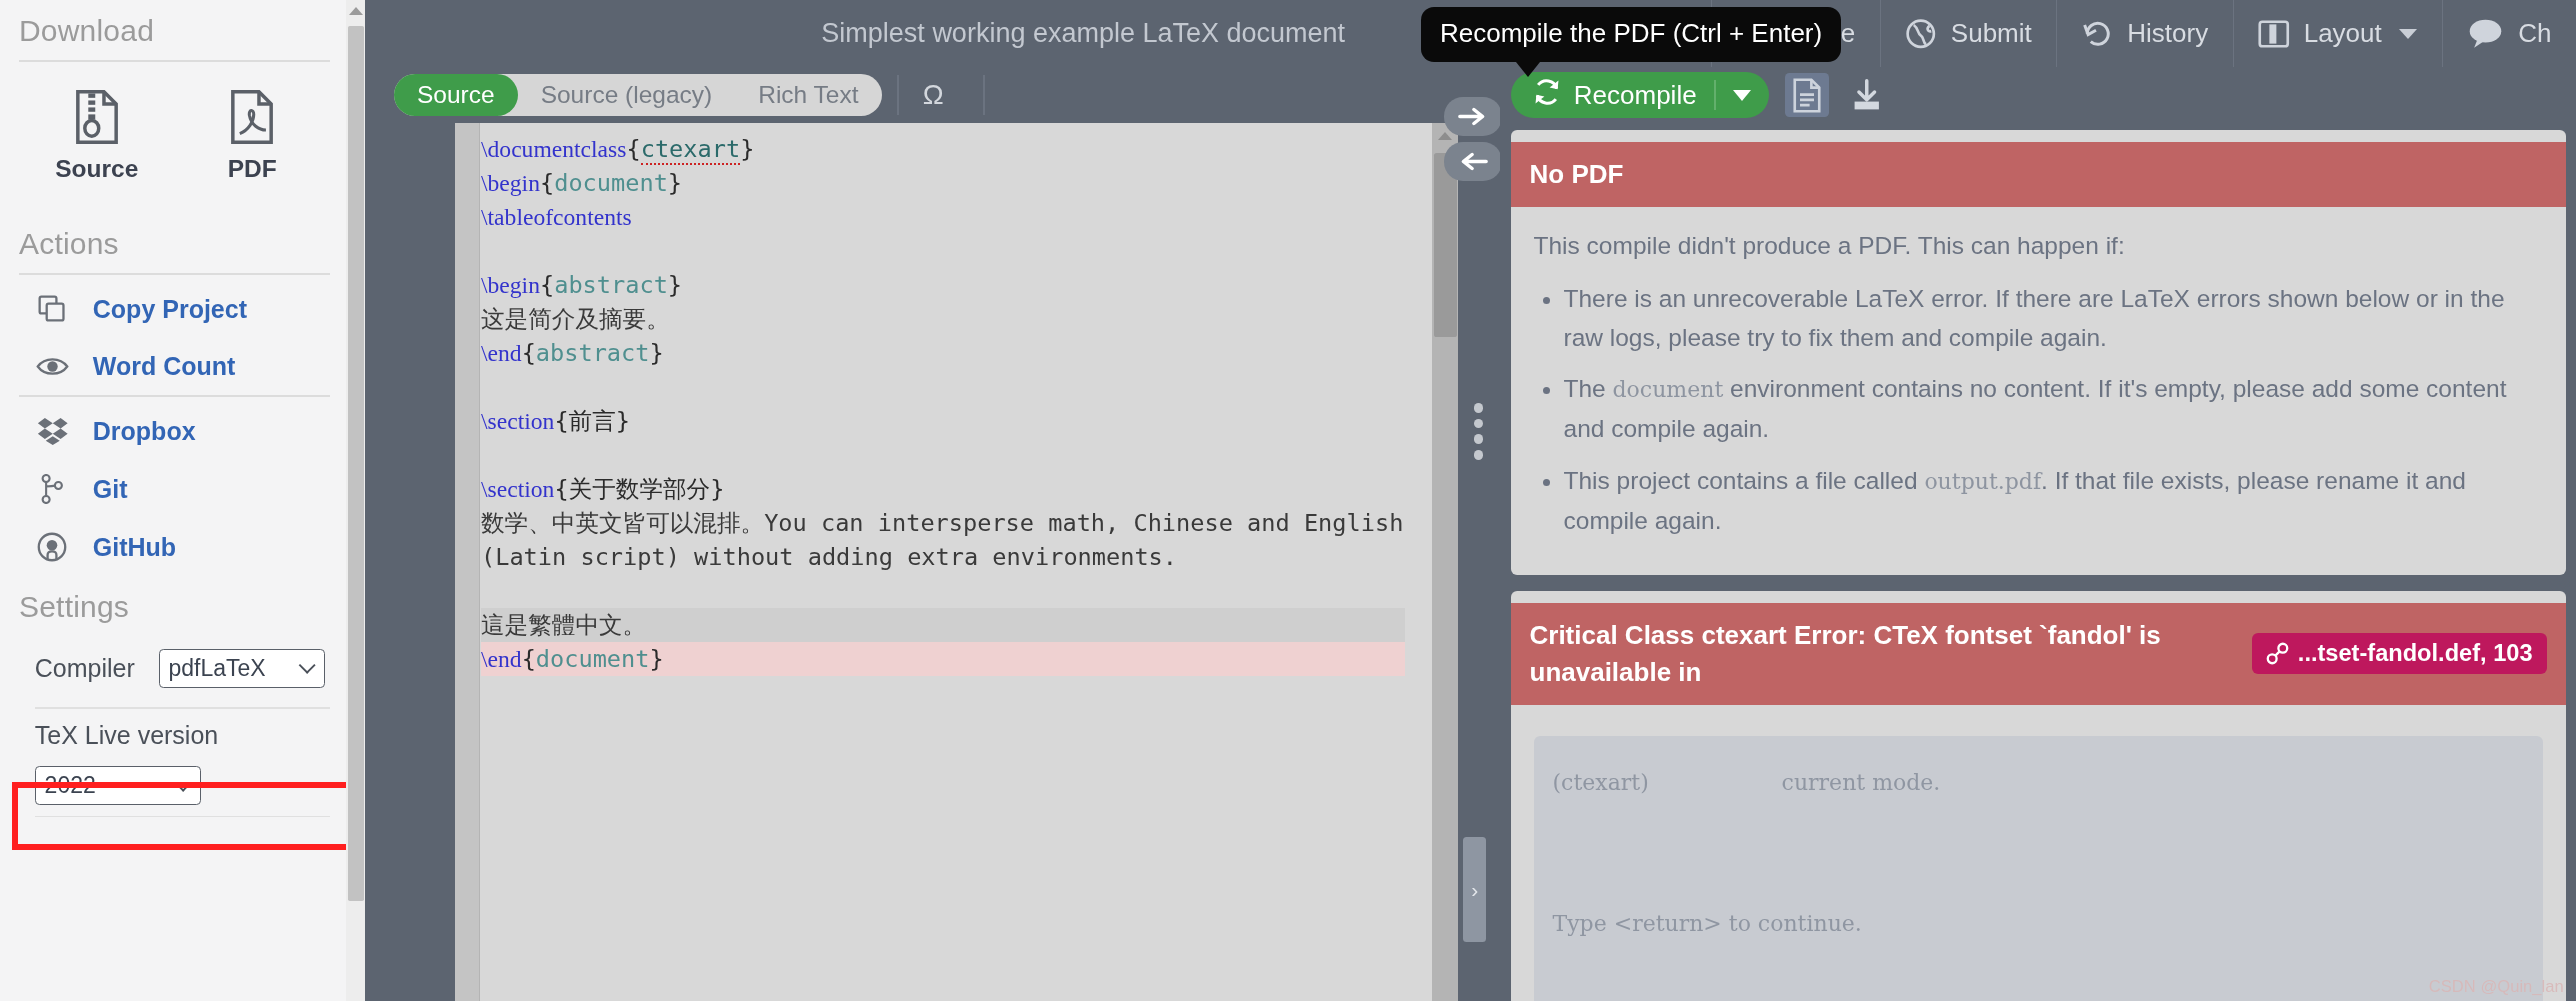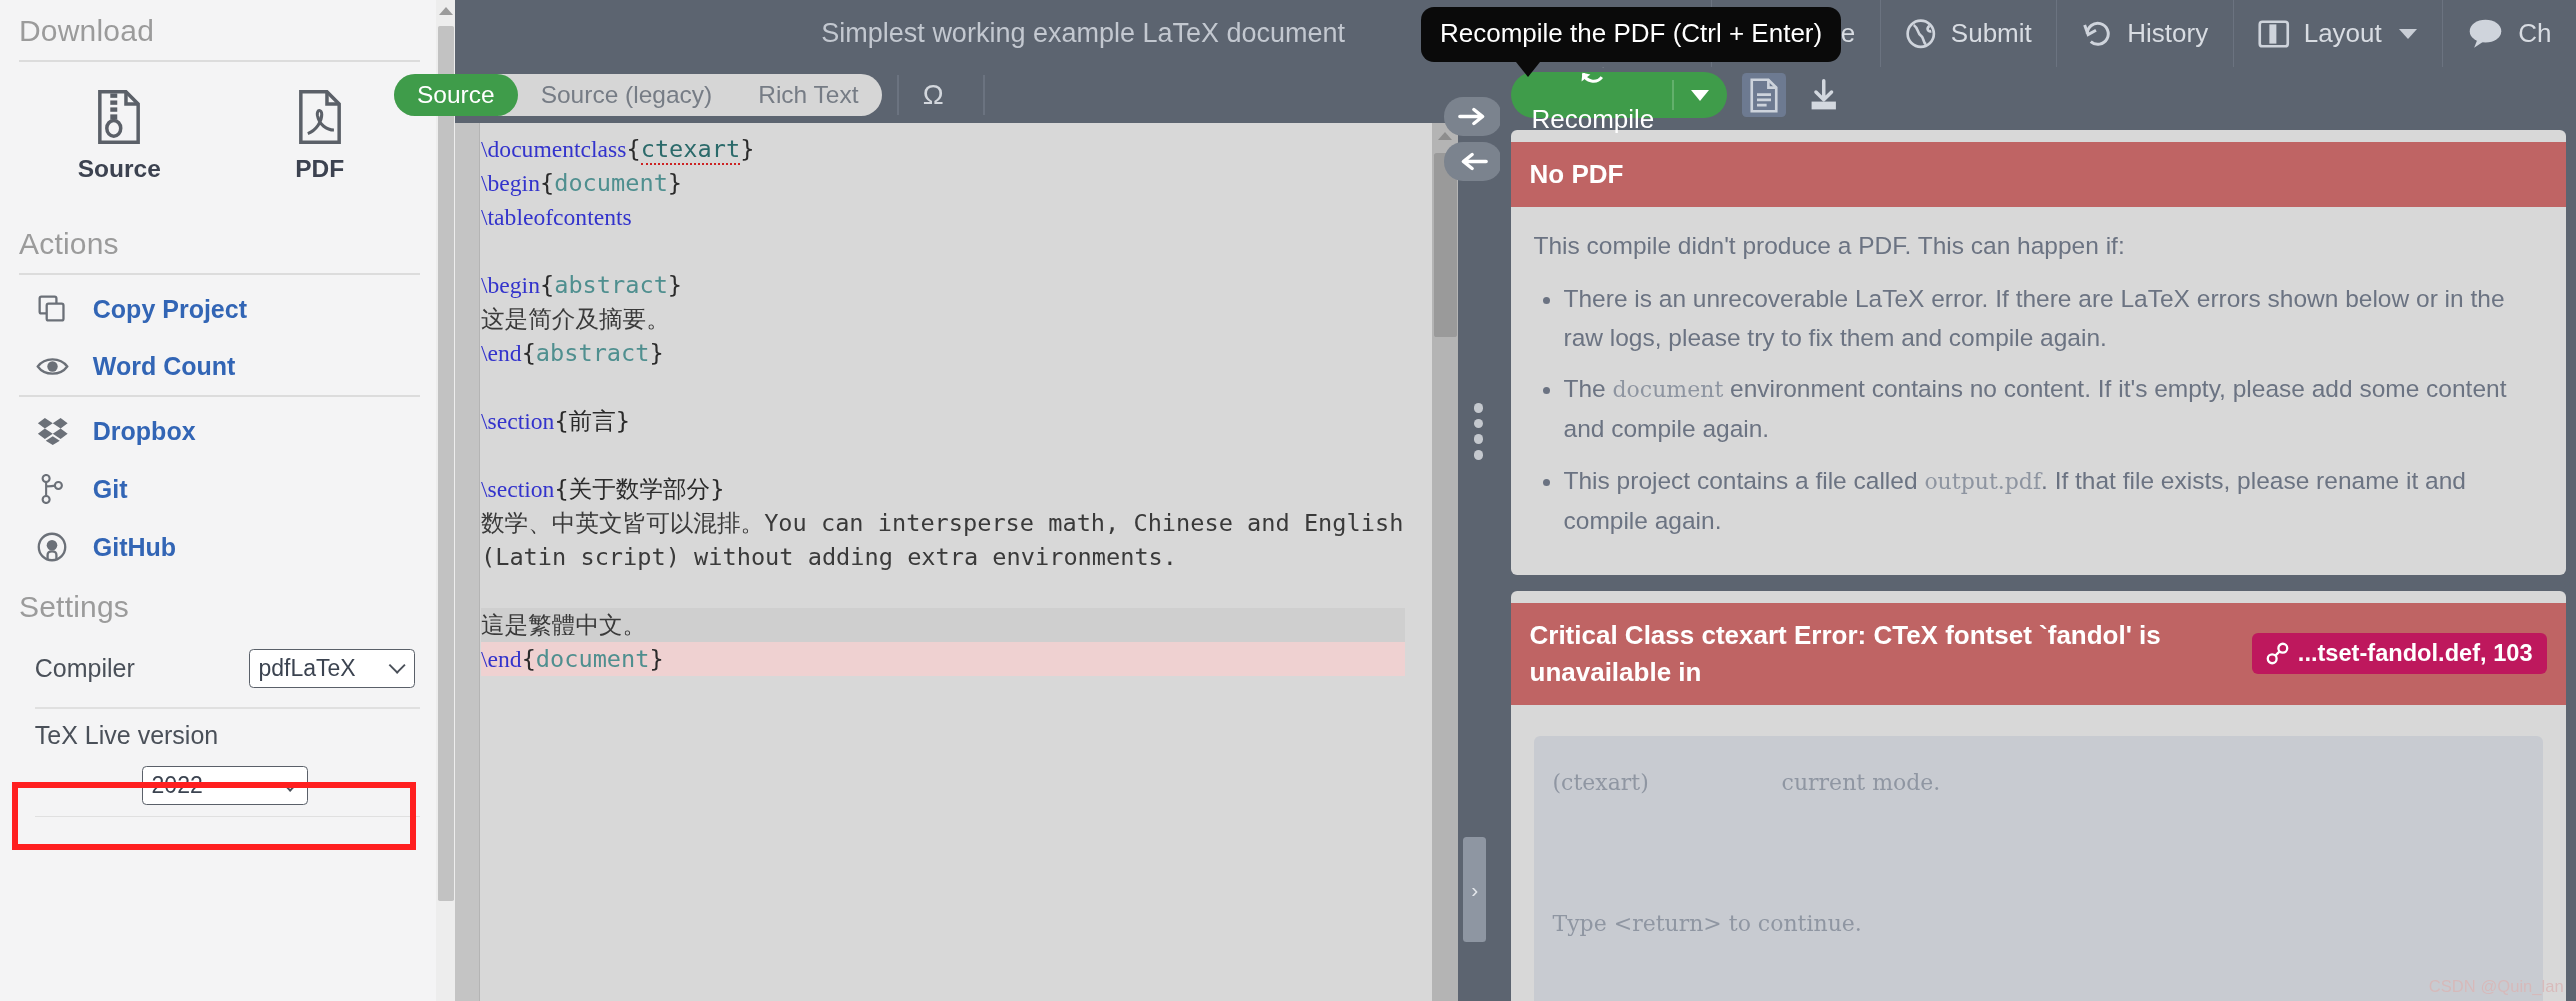--- a/index.html
+++ b/index.html
@@ -9,21 +9,21 @@
     font-family: "Liberation Sans", sans-serif;
     background: #5c6470;
   }
 
   
   #root { position: relative; width: 2576px; height: 1001px; }
 
   
   #left-panel {
     position: absolute; left: 0; top: 0;
-    width: 455px; height: 1001px;
+    width: 365px; height: 1001px;
     background: #f4f4f5;
     overflow: hidden;
   }
   #left-inner { padding: 0 35px 0 19px; }
 
   .section-head {
     color: #9b9b9b;
     font-size: 30px;
     letter-spacing: 0.2px;
     padding-top: 14px;
@@ -270,21 +270,21 @@
     padding-left: 10.5px; gap: 15.8px;
   }
   #recompile-group {
     display: flex; align-items: center;
     background: #3f9c4a; border-radius: 24.5px; height: 46px;
     cursor: pointer;
   }
   #recompile-main {
     display: flex; align-items: center; gap: 12.3px;
     padding: 0 17.5px 0 21px;
-    color: #fff; font-size: 26px; flex-direction: column;
+    color: #fff; font-size: 26px;
   }
   #recompile-split {
     width: 1.8px; height: 30px; background: #63b06c;
   }
   #recompile-caret-btn {
     padding: 0 17.5px; display: flex; align-items: center;
   }
   #recompile-caret {
     width: 0; height: 0;
     border-left: 9.6px solid transparent; border-right: 9.6px solid transparent;
@@ -450,21 +450,21 @@
         <span class="setting-label">Compiler</span>
         <span class="select-box">
           <span class="select-value">pdfLaTeX</span>
           <span class="select-caret"></span>
         </span>
       </div>
       <div class="settings-rule"></div>
 
       <div class="setting-row stacked">
         <div class="setting-label">TeX Live version</div>
-        <div style="display:flex;justify-content:center;padding-top:15.8px;">
+        <div style="display:flex;justify-content:flex-start;padding-top:15.8px;">
           <span class="select-box">
             <span class="select-value">2022</span>
             <span class="select-caret"></span>
           </span>
         </div>
       </div>
       <div class="settings-rule"></div>
 
     </div>
 

